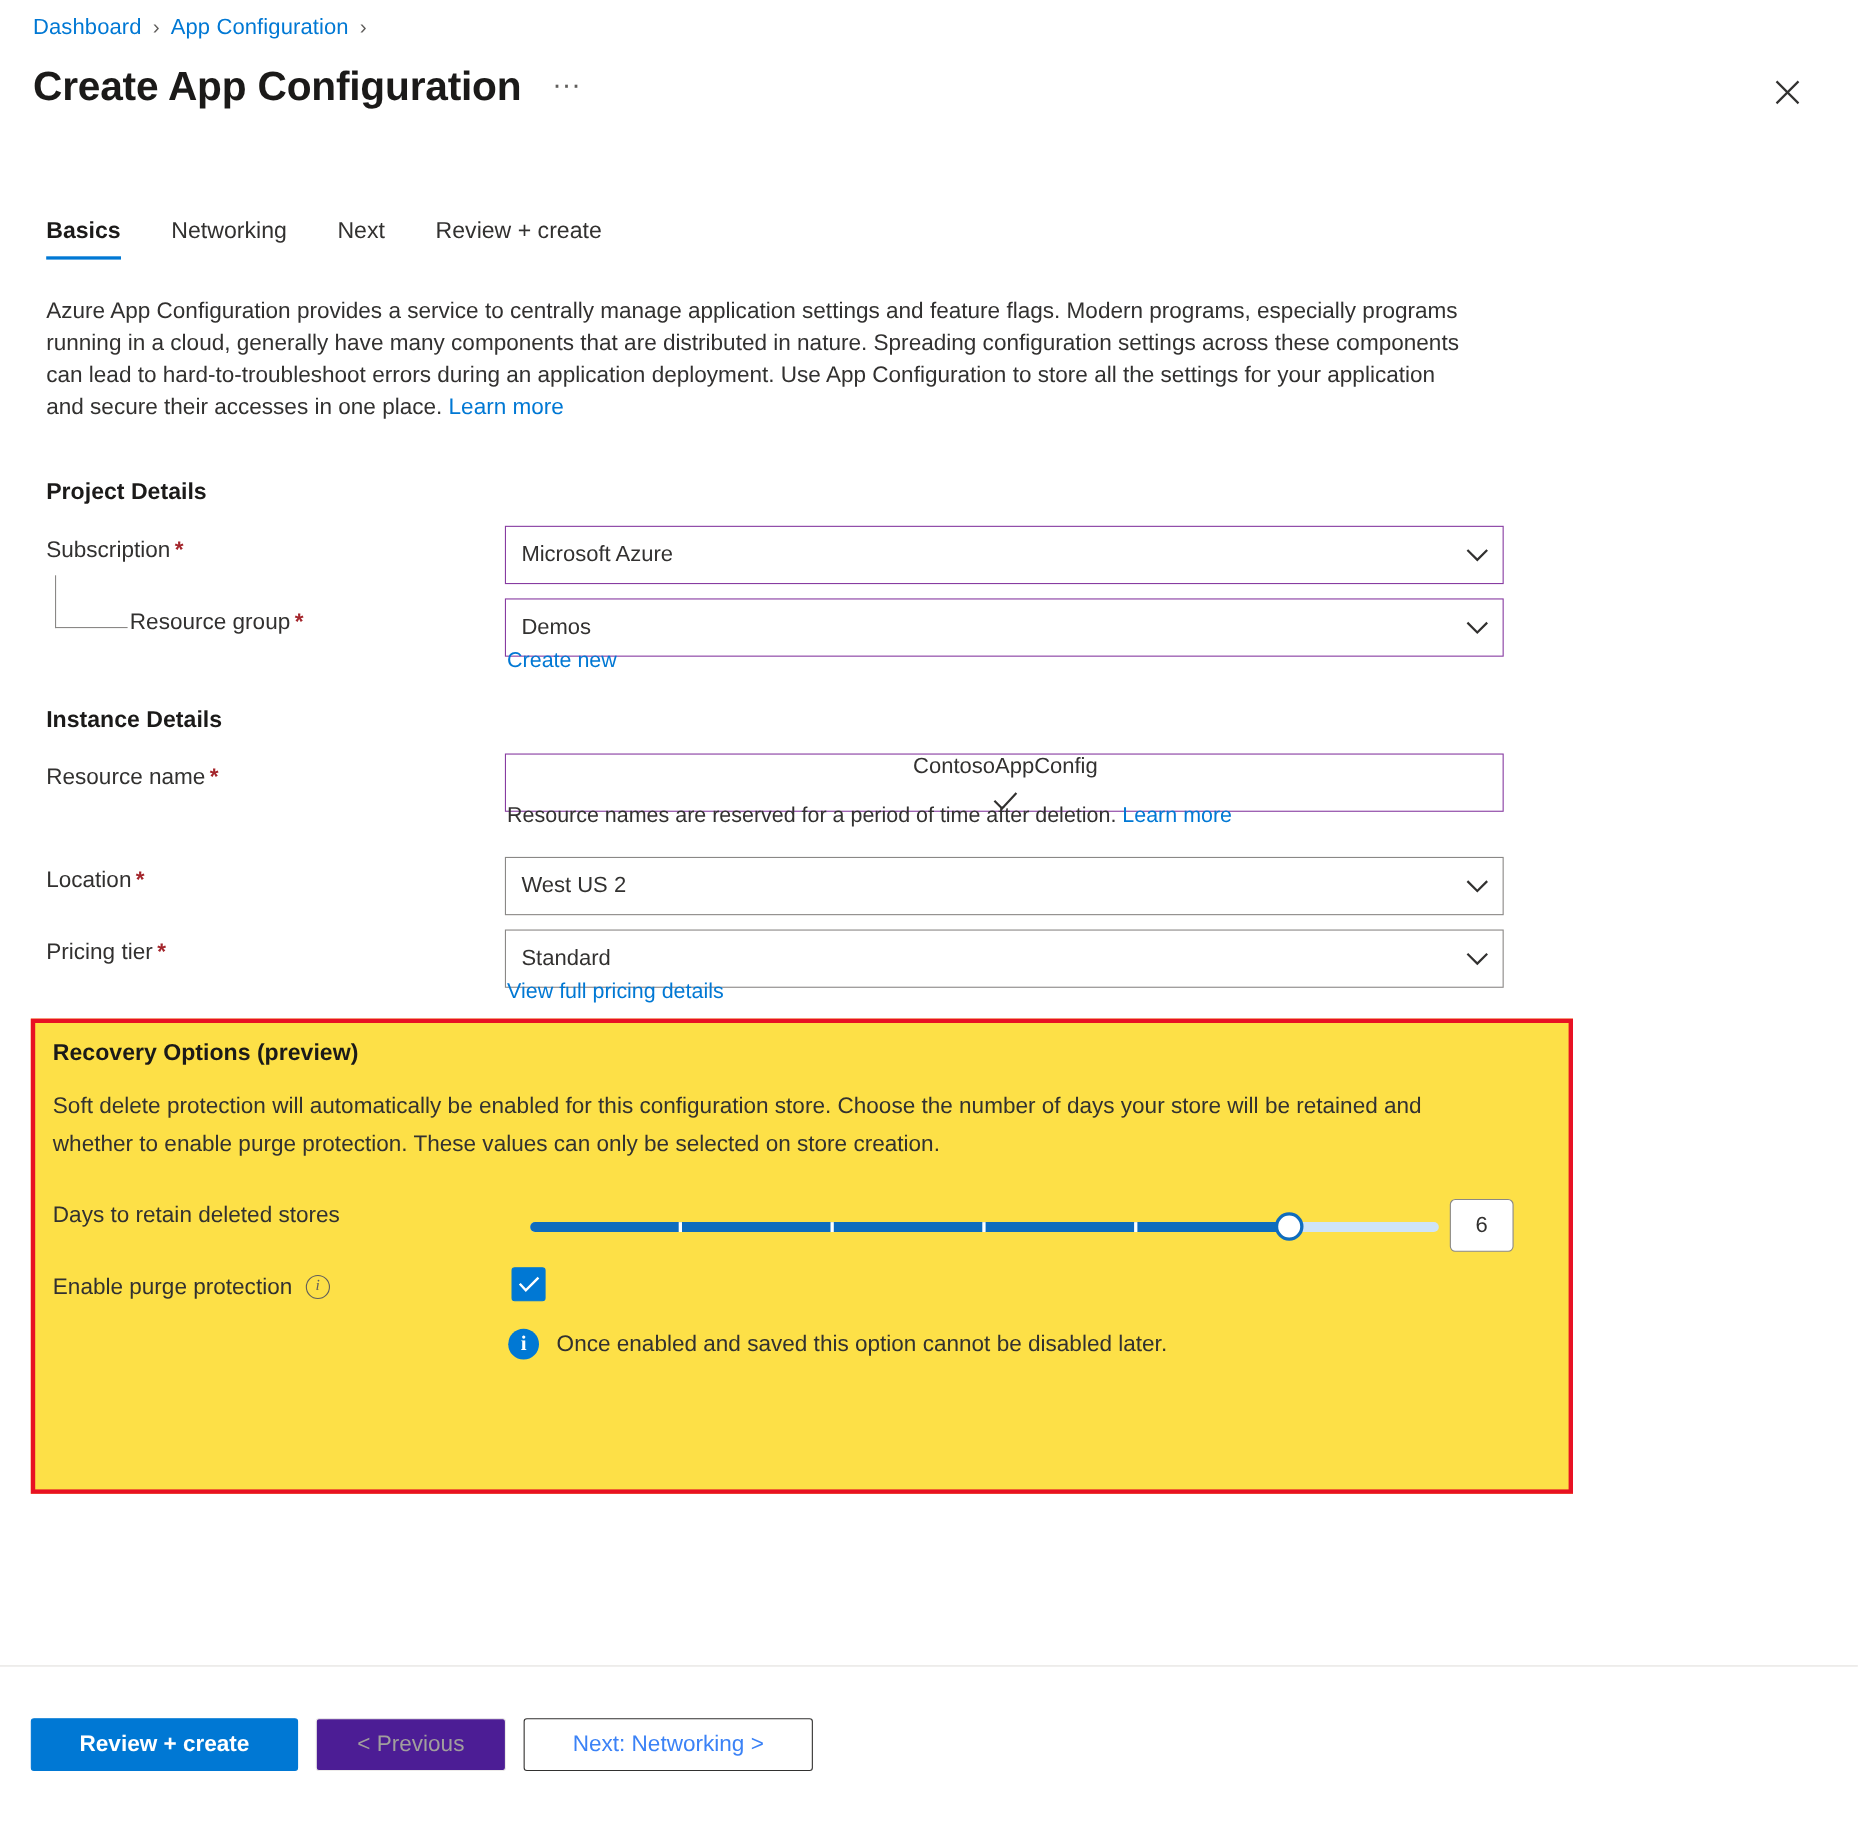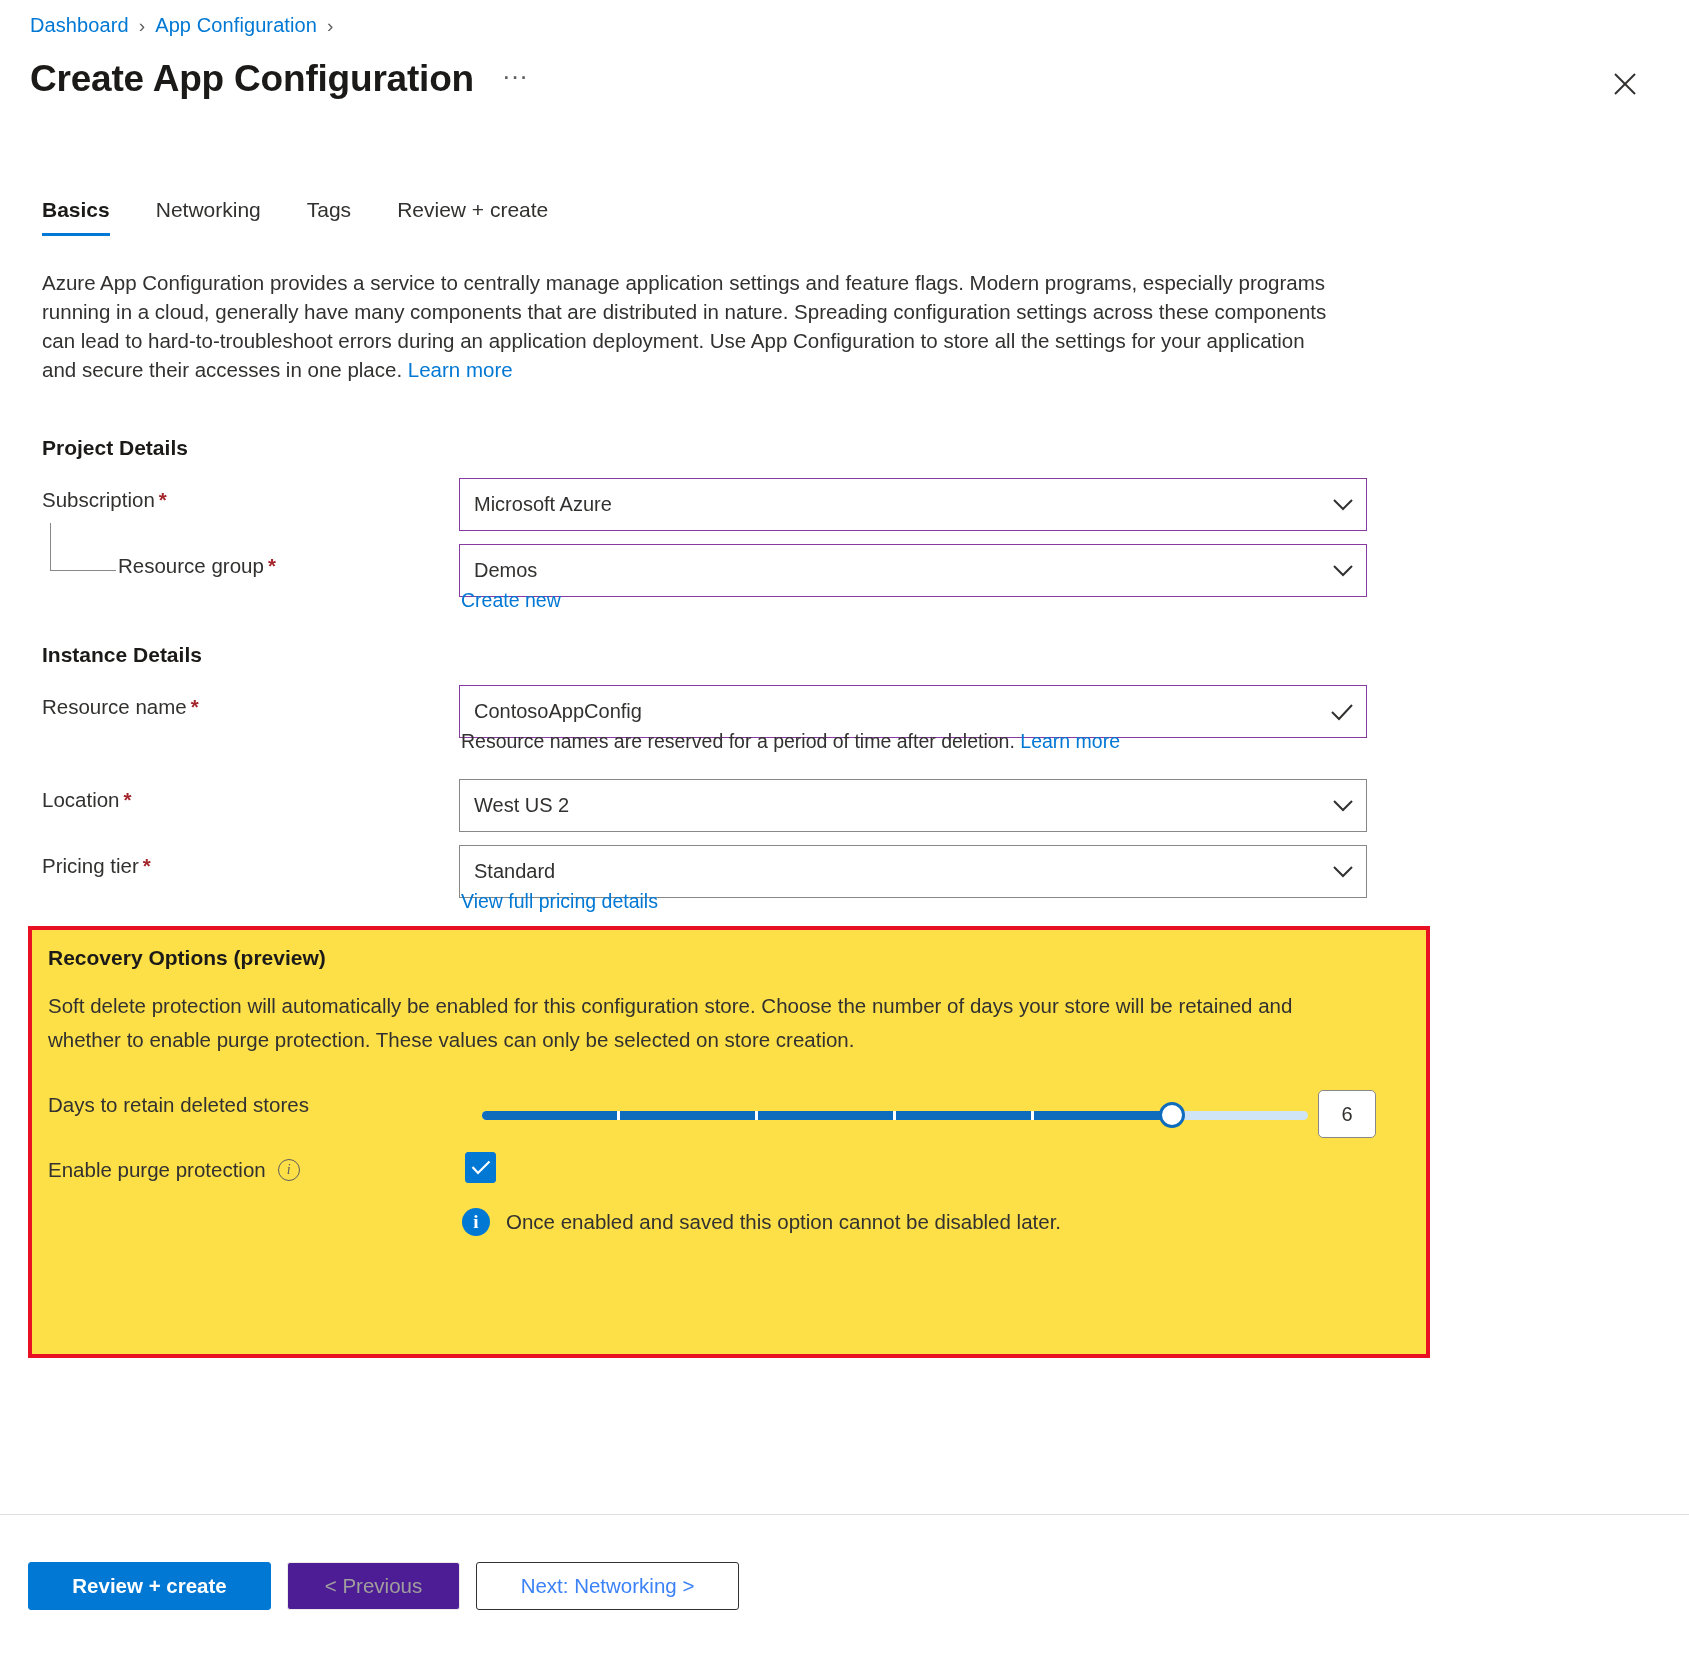--- a/index.html
+++ b/index.html
@@ -80,20 +80,21 @@
   }
   .dropdown {
     border: 1px solid #8a3ffc00; border-color: #873ba1;
     padding: 0 12px 0 14px; justify-content: space-between;
   }
   .dropdown .val { font-size: 20px; color: #323130; }
   .chev { color: #323130; display: flex; align-items: center; }
   .textbox {
     border: 1px solid #873ba1; padding: 0 12px 0 14px;
     justify-content: space-between;
+    flex-direction: column;
   }
   .textbox .val { font-size: 20px; color: #323130; }
   .check-ok { color: #323130; display: flex; align-items: center; }
 
   .sub-link {
     position: absolute; left: 461px;
     font-size: 19.5px; color: #0078d4; cursor: pointer;
   }
   .hint {
     position: absolute; left: 461px;
@@ -223,21 +224,21 @@
   <div class="close-btn">
     <svg width="26" height="26" viewBox="0 0 26 26">
       <line x1="3" y1="3" x2="23" y2="23" stroke="#323130" stroke-width="2"></line>
       <line x1="23" y1="3" x2="3" y2="23" stroke="#323130" stroke-width="2"></line>
     </svg>
   </div>
 
   <div class="tabs">
     <div class="tab active">Basics</div>
     <div class="tab">Networking</div>
-    <div class="tab">Tags</div>
+    <div class="tab">Next</div>
     <div class="tab">Review + create</div>
   </div>
 
   <div class="intro">
     <span>Azure App Configuration provides a service to centrally manage application settings and feature flags. Modern programs, especially programs running in a cloud, generally have many components that are distributed in nature. Spreading configuration settings across these components can lead to hard-to-troubleshoot errors during an application deployment. Use App Configuration to store all the settings for your application and secure their accesses in one place. </span><span class="inline-link">Learn more</span>
   </div>
 
   <div class="section-head" style="top:436px">Project Details</div>
 
   <div class="field-label" style="left:42px; top:488px">

